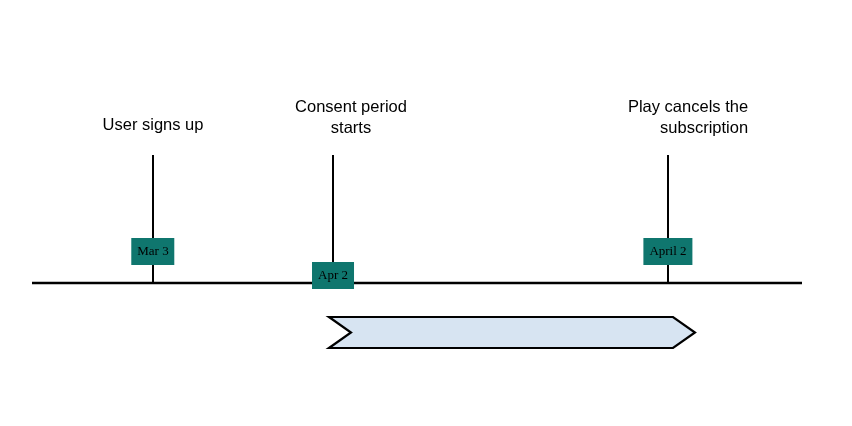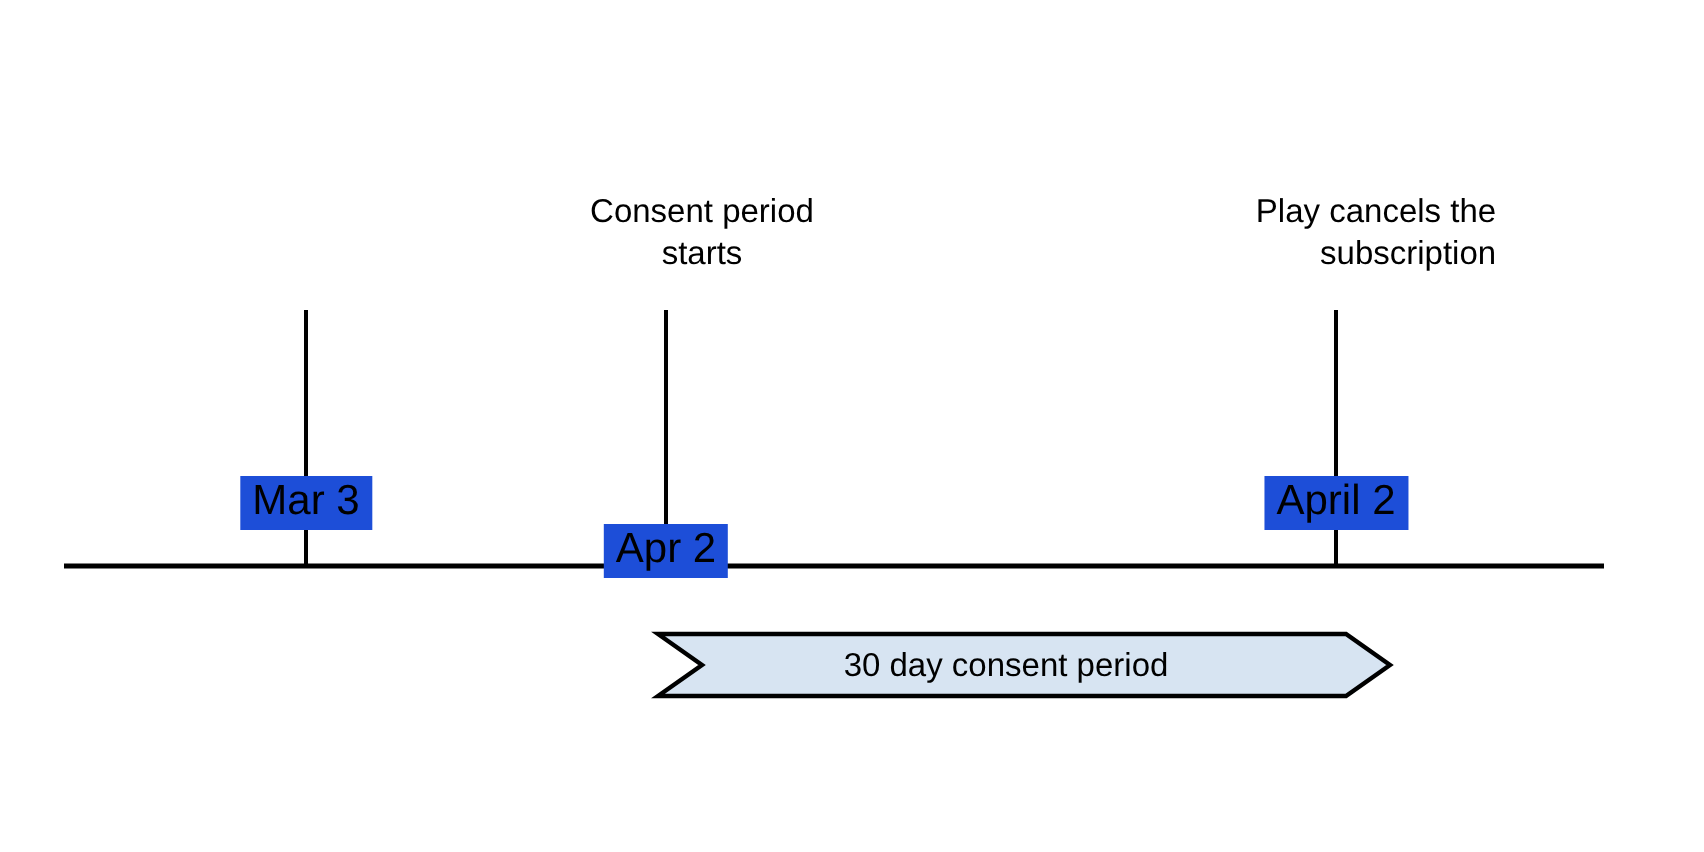--- a/index.html
+++ b/index.html
@@ -29,27 +29,28 @@
     position: absolute;
     text-align: center;
     font-size: 16.5px;
     line-height: 21px;
     color: #000000;
     white-space: pre-line;
     transform: translateX(-50%);
   }
   .date-chip {
     position: absolute;
-    background: #1d4ed8;
+    background: #0f766e;
     color: #000000;
-    font-size: 21px;
+    font-size: 13px;
     line-height: 20px;
     padding: 3px 6px 4px 6px;
     transform: translateX(-50%);
     white-space: nowrap;
+    font-family: Liberation Serif, serif;
   }
   .banner-text {
     position: absolute;
     font-size: 16.5px;
     line-height: 20px;
     color: #000000;
     text-align: center;
     transform: translate(-50%, -50%);
     white-space: nowrap;
   }
@@ -60,25 +61,25 @@
 <div id="diagram">
 
   <svg class="layer" viewBox="0 0 852 426" xmlns="http://www.w3.org/2000/svg">
     <line id="axis-line" x1="32" y1="283" x2="802" y2="283" stroke="#000000" stroke-width="2.4"></line>
     <line id="tick-0" x1="153" y1="155" x2="153" y2="283" stroke="#000000" stroke-width="2"></line>
     <line id="tick-1" x1="333" y1="155" x2="333" y2="283" stroke="#000000" stroke-width="2"></line>
     <line id="tick-2" x1="668" y1="155" x2="668" y2="283" stroke="#000000" stroke-width="2"></line>
     <polygon id="banner-shape" points="329,317 673,317 695,332.5 673,348 329,348 351,332.5" fill="#d7e4f2" stroke="#000000" stroke-width="2.2" stroke-linejoin="miter"></polygon>
   </svg>
 
+  <div class="evt-label" style="left:153px; top:114px;">User signs up</div>
   <div class="date-chip" style="left:153px; top:238px;">Mar 3</div>
 
   <div class="evt-label" style="left:351px; top:96px;">Consent period
 starts</div>
   <div class="date-chip" style="left:333px; top:238px;margin-top:24px;">Apr 2</div>
 
   <div class="evt-label" style="left:688px; top:96px;text-align:right;">Play cancels the
 subscription</div>
   <div class="date-chip" style="left:668px; top:238px;">April 2</div>
 
-  <div class="banner-text" style="left:503px; top:333px;">30 day consent period</div>
 
 </div>
 
 </body></html>

